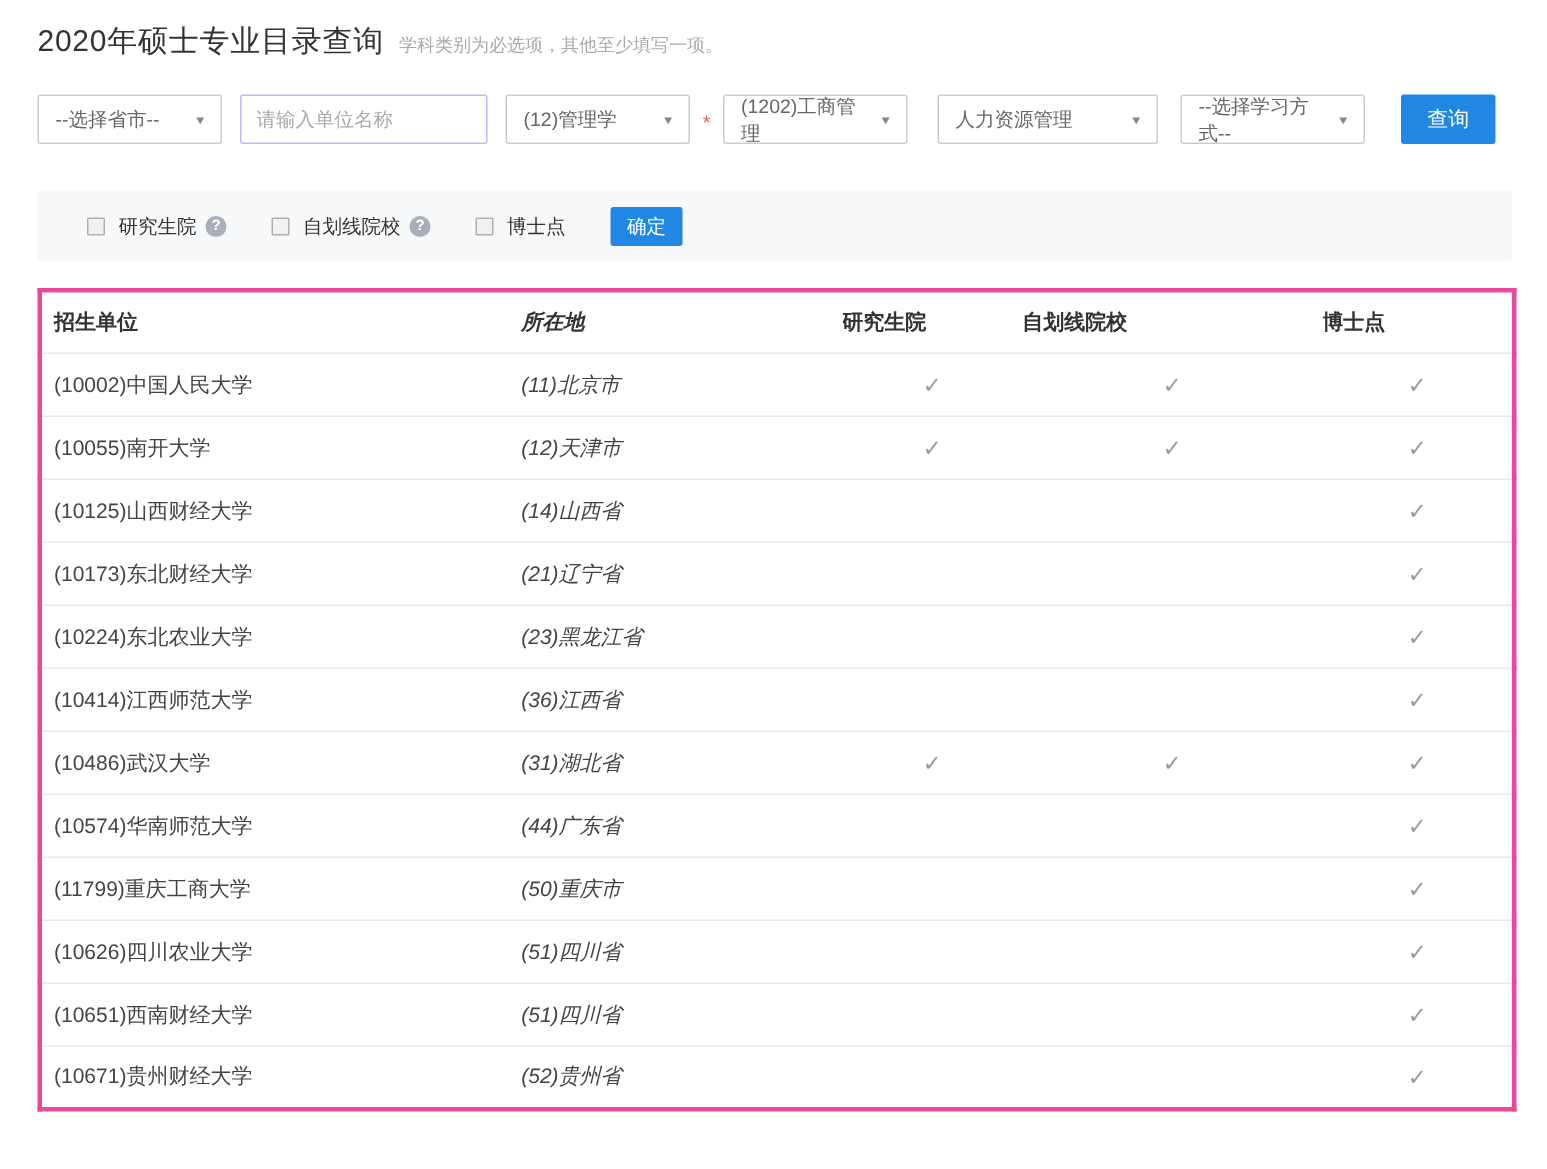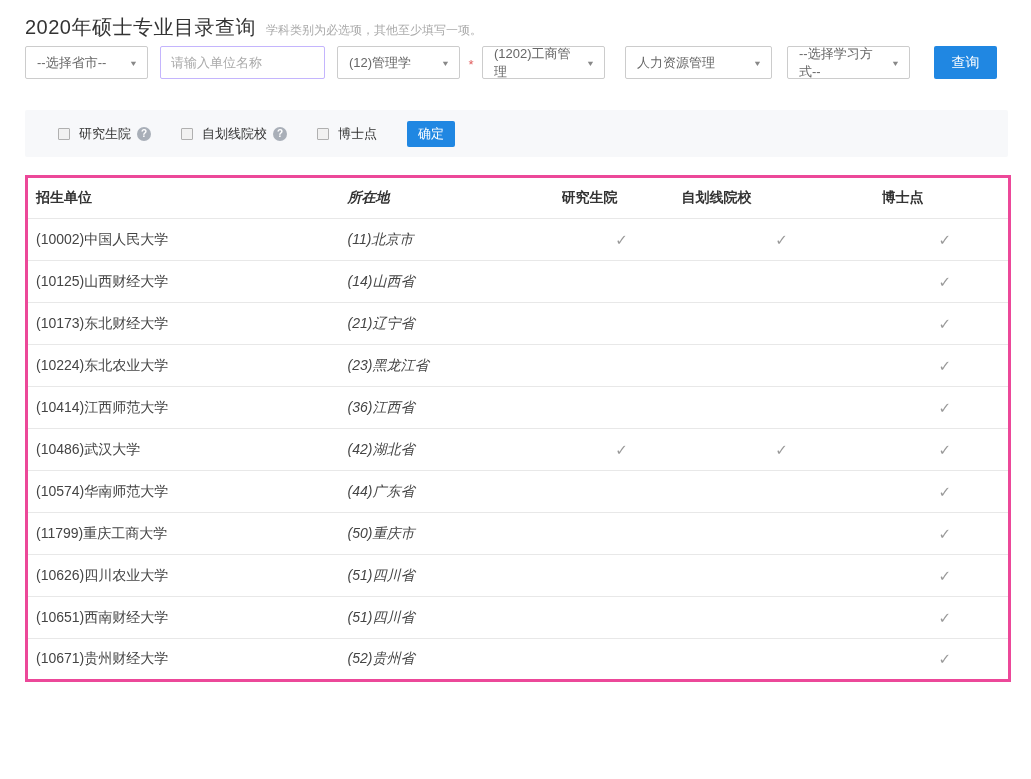--- a/index.html
+++ b/index.html
@@ -10,21 +10,21 @@
     overflow: hidden;
   }
   .page { margin: 0 23px 0 25px; }
 
   
   .title-row { margin-top: 14px; display: flex; align-items: baseline; }
   .page-title { font-size: 20px; font-weight: 500; color: #333; letter-spacing: .5px; }
   .page-subtitle { font-size: 12px; color: #aaa; margin-left: 10px; }
 
   
-  .filter-row { display: flex; align-items: center; height: 43px; }
+  .filter-row { margin-top: 17px; display: flex; align-items: center; height: 43px; }
   .select {
     height: 33px; background: #fff; border: 1px solid #ccc; border-radius: 2px;
     display: flex; align-items: center; justify-content: space-between;
     padding: 0 9px 0 11px; font-size: 13px; color: #666; cursor: pointer; flex: none;
   }
   .select .caret { font-size: 9px; color: #888; margin-left: 6px; transform: scaleY(.85); }
   .w-sm { width: 123px; }
   .w-md { width: 147px; }
   .unit-input {
     width: 165px; height: 33px; border: 1px solid #c4b5fd; border-radius: 2px;
@@ -154,20 +154,27 @@
     </thead>
     <tbody id="table-body">
         <tr>
           <td class="col-unit-pad">(10002)中国人民大学</td>
           <td class="col-loc-pad">(11)北京市</td>
           <td class="c-center"><span class="check-mark">✓</span></td>
           <td class="c-center"><span class="check-mark">✓</span></td>
           <td class="c-center"><span class="check-mark">✓</span></td>
         </tr>
         <tr>
+          <td class="col-unit-pad">(10055)南开大学</td>
+          <td class="col-loc-pad">(12)天津市</td>
+          <td class="c-center"><span class="check-mark">✓</span></td>
+          <td class="c-center"><span class="check-mark">✓</span></td>
+          <td class="c-center"><span class="check-mark">✓</span></td>
+        </tr>
+        <tr>
           <td class="col-unit-pad">(10125)山西财经大学</td>
           <td class="col-loc-pad">(14)山西省</td>
           <td class="c-center"></td>
           <td class="c-center"></td>
           <td class="c-center"><span class="check-mark">✓</span></td>
         </tr>
         <tr>
           <td class="col-unit-pad">(10173)东北财经大学</td>
           <td class="col-loc-pad">(21)辽宁省</td>
           <td class="c-center"></td>
@@ -183,21 +190,21 @@
         </tr>
         <tr>
           <td class="col-unit-pad">(10414)江西师范大学</td>
           <td class="col-loc-pad">(36)江西省</td>
           <td class="c-center"></td>
           <td class="c-center"></td>
           <td class="c-center"><span class="check-mark">✓</span></td>
         </tr>
         <tr>
           <td class="col-unit-pad">(10486)武汉大学</td>
-          <td class="col-loc-pad">(42)湖北省</td>
+          <td class="col-loc-pad">(31)湖北省</td>
           <td class="c-center"><span class="check-mark">✓</span></td>
           <td class="c-center"><span class="check-mark">✓</span></td>
           <td class="c-center"><span class="check-mark">✓</span></td>
         </tr>
         <tr>
           <td class="col-unit-pad">(10574)华南师范大学</td>
           <td class="col-loc-pad">(44)广东省</td>
           <td class="c-center"></td>
           <td class="c-center"></td>
           <td class="c-center"><span class="check-mark">✓</span></td>

